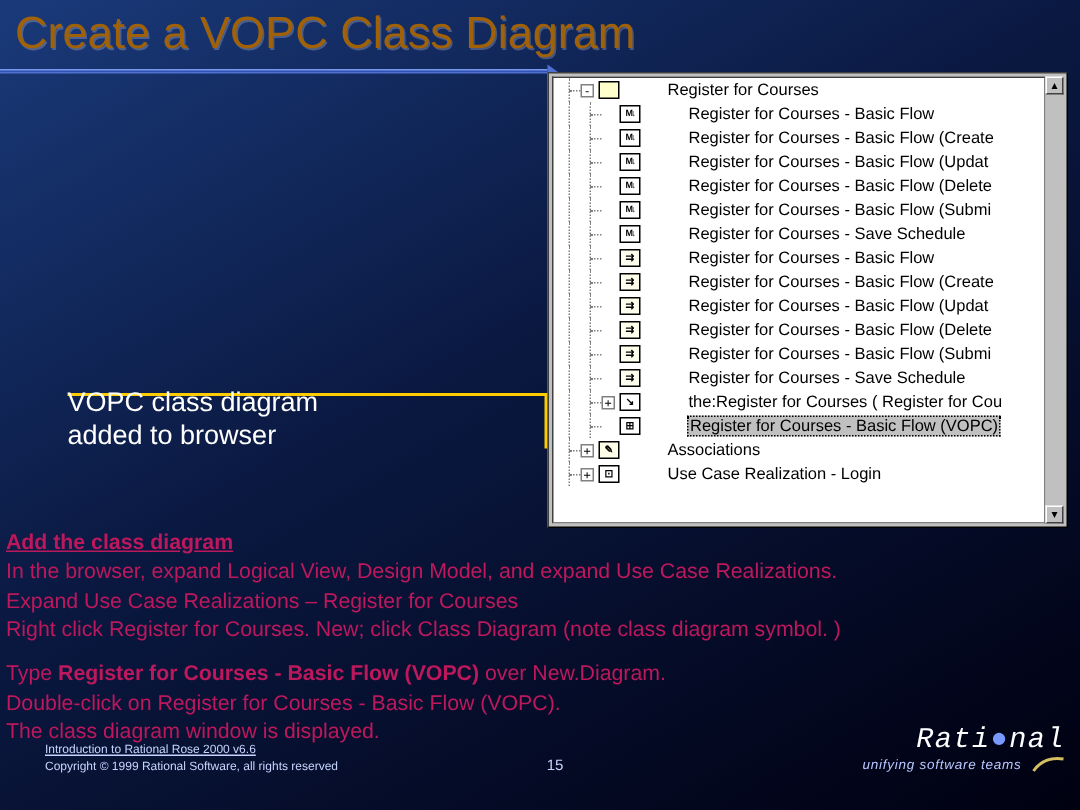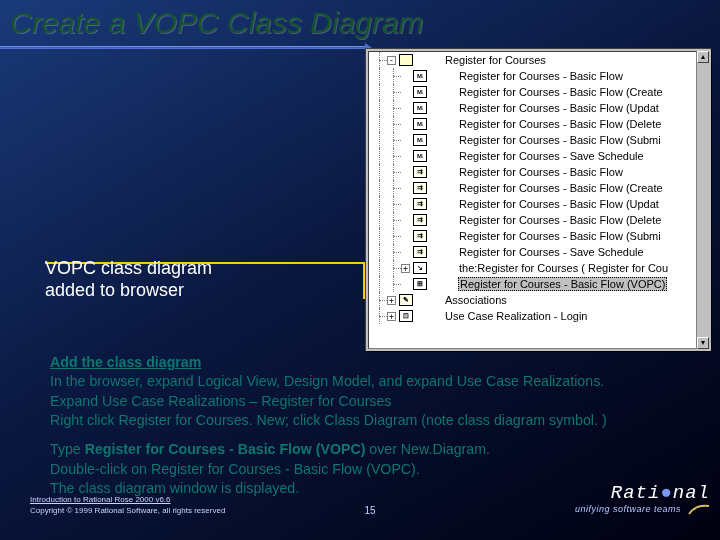--- a/index.html
+++ b/index.html
@@ -8,25 +8,24 @@
     background: linear-gradient(150deg, #1a3a7a 0%, #0a1840 45%, #000010 100%);
     font-family: Arial, Helvetica, sans-serif;
     position: relative;
   }
   .slide {
     width: 720px; height: 540px; position: relative;
   }
   .title {
     position: absolute;
     left: 10px; top: 6px;
-    color: #14532d;
+    color: #a16207;
     font-size: 30px;
     font-weight: 400;
     text-shadow: 1px 1px 0 rgba(200,200,220,0.3);
-    font-style: italic;
   }
   .title-underline {
     position: absolute;
     left: 0; top: 46px;
     width: 365px; height: 2px;
     background: linear-gradient(to bottom, #88aaff 0%, #2040a0 100%);
     box-shadow: 0 1px 0 #5070d0;
   }
   .title-underline::after{
     content:"";
@@ -120,24 +119,23 @@
   .ico-col { background:#ffe; }
   .ico-cls { background:#fff; border-color:#000; }
   .ico-note { background:#ffffe8; }
   .ico-link { background:#fff; }
   .ico-diag { background:#fff; }
   .lbl { padding:0 1px;margin-left:28px; }
 
   .instructions {
     position:absolute;
     left:4px; top:354px; right:6px;
-    color:#0f766e;
+    color:#be185d;
     font-size:14.2px;
     line-height:1.22;
-    margin-left:46px;
   }
   .instructions .hdr { font-weight:bold; text-decoration:underline; }
   .instructions p { margin-bottom:2px; }
   .instructions .bold { font-weight:bold; }
 
   .footer {
     position:absolute;
     left:30px; bottom:24px; right:10px;
     display:flex; align-items:flex-end; justify-content:space-between;
   }

